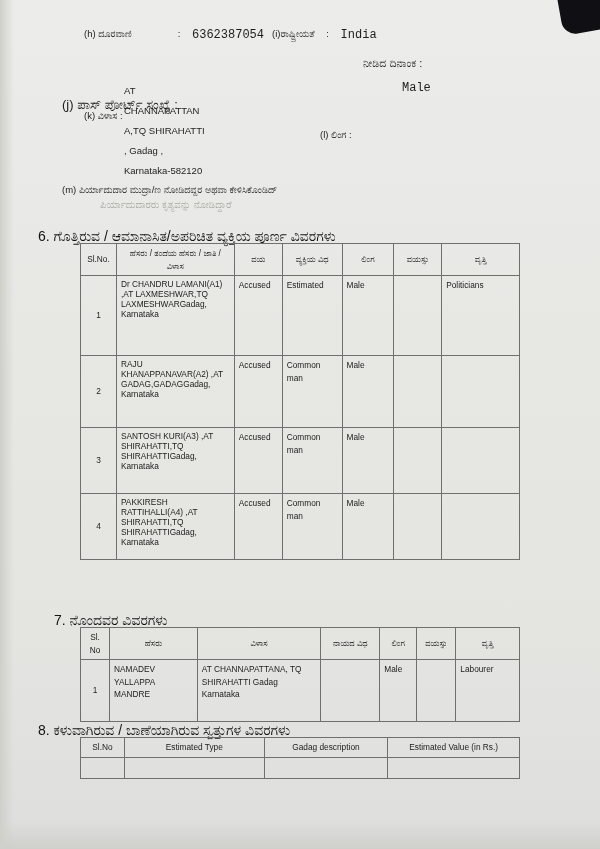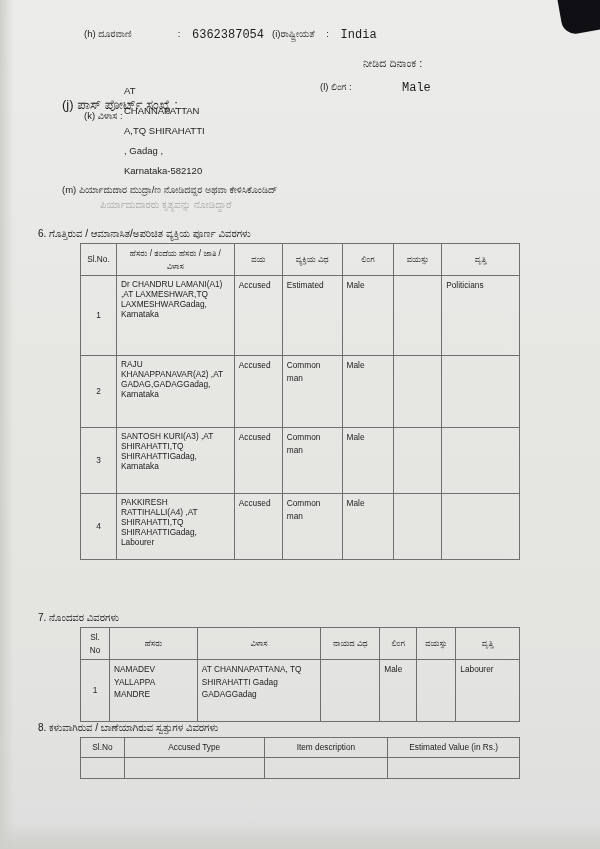--- a/index.html
+++ b/index.html
@@ -73,21 +73,21 @@
     text-align: center;
     font-size: 9.5px;
   }
   .fvalue {
     font-size: 12px;
     font-family: Liberation Mono, monospace;
   }
   .col-a { width: 210px; display: flex; }
   .col-b { display: flex; }
   .lbl-w { display: inline-block; min-width: 82px; padding-left: 22px; }
-  .lbl-w2 { display: inline-block; min-width: 48px; }
+  .lbl-w2 { display: inline-block; min-width: 48px; margin-top: 48px; }
 
   .addr {
     position: absolute;
     left: 124px;
     top: 81px;
     line-height: 20px;
     font-size: 9.5px;
   }
   .addr div { white-space: nowrap; }
 
@@ -122,25 +122,25 @@
     position: absolute;
     left: 100px;
     top: 199px;
     font-size: 10px;
     color: #a8a8a4;
   }
 
   
   .sec-head {
     position: absolute;
-    font-size: 10px;
+    font-size: 14px;
     color: #141414;
   }
   #sec6 { left: 38px; top: 228px; }
-  #sec7 { left: 38px; top: 612px; }
+  #sec7 { left: 54px; top: 612px; }
   #sec8 { left: 38px; top: 722px; }
 
   
   table {
     border-collapse: collapse;
     position: absolute;
     font-size: 8.3px;
     background: transparent;
   }
   table td, table th {
@@ -266,21 +266,21 @@
           <td class="slno">3</td>
           <td class="nm">SANTOSH KURI(A3) ,AT SHIRAHATTI,TQ SHIRAHATTIGadag, Karnataka</td>
           <td>Accused</td>
           <td>Common man</td>
           <td>Male</td>
           <td></td>
           <td></td>
         </tr>
         <tr style="height:66px;">
           <td class="slno">4</td>
-          <td class="nm">PAKKIRESH RATTIHALLI(A4) ,AT SHIRAHATTI,TQ SHIRAHATTIGadag, Labourer</td>
+          <td class="nm">PAKKIRESH RATTIHALLI(A4) ,AT SHIRAHATTI,TQ SHIRAHATTIGadag, Karnataka</td>
           <td>Accused</td>
           <td>Common man</td>
           <td>Male</td>
           <td></td>
           <td></td>
         </tr>
       </tbody>
     </table>
 
     <div class="sec-head" id="sec7">7. ನೊಂದವರ ವಿವರಗಳು</div>
@@ -303,43 +303,43 @@
           <th>ನಾಯದ ವಿಧ</th>
           <th>ಲಿಂಗ</th>
           <th>ವಯಸ್ಸು</th>
           <th>ವೃತ್ತಿ</th>
         </tr>
       </thead>
       <tbody>
         <tr style="height:62px;">
           <td class="slno">1</td>
           <td>NAMADEV YALLAPPA MANDRE</td>
-          <td>AT CHANNAPATTANA, TQ SHIRAHATTI Gadag GADAGGadag</td>
+          <td>AT CHANNAPATTANA, TQ SHIRAHATTI Gadag Karnataka</td>
           <td></td>
           <td>Male</td>
           <td></td>
           <td>Labourer</td>
         </tr>
       </tbody>
     </table>
 
     <div class="sec-head" id="sec8">8. ಕಳುವಾಗಿರುವ / ಬಾಣೆಯಾಗಿರುವ ಸ್ವತ್ತುಗಳ ವಿವರಗಳು</div>
 
     <table id="property-table">
       <colgroup>
         <col style="width:44px">
         <col style="width:140px">
         <col style="width:124px">
         <col style="width:132px">
       </colgroup>
       <thead>
         <tr>
           <th>Sl.No</th>
-          <th>Accused Type</th>
-          <th>Item description</th>
+          <th>Estimated Type</th>
+          <th>Gadag description</th>
           <th>Estimated Value (in Rs.)</th>
         </tr>
       </thead>
       <tbody>
         <tr>
           <td></td>
           <td></td>
           <td></td>
           <td></td>
         </tr>

